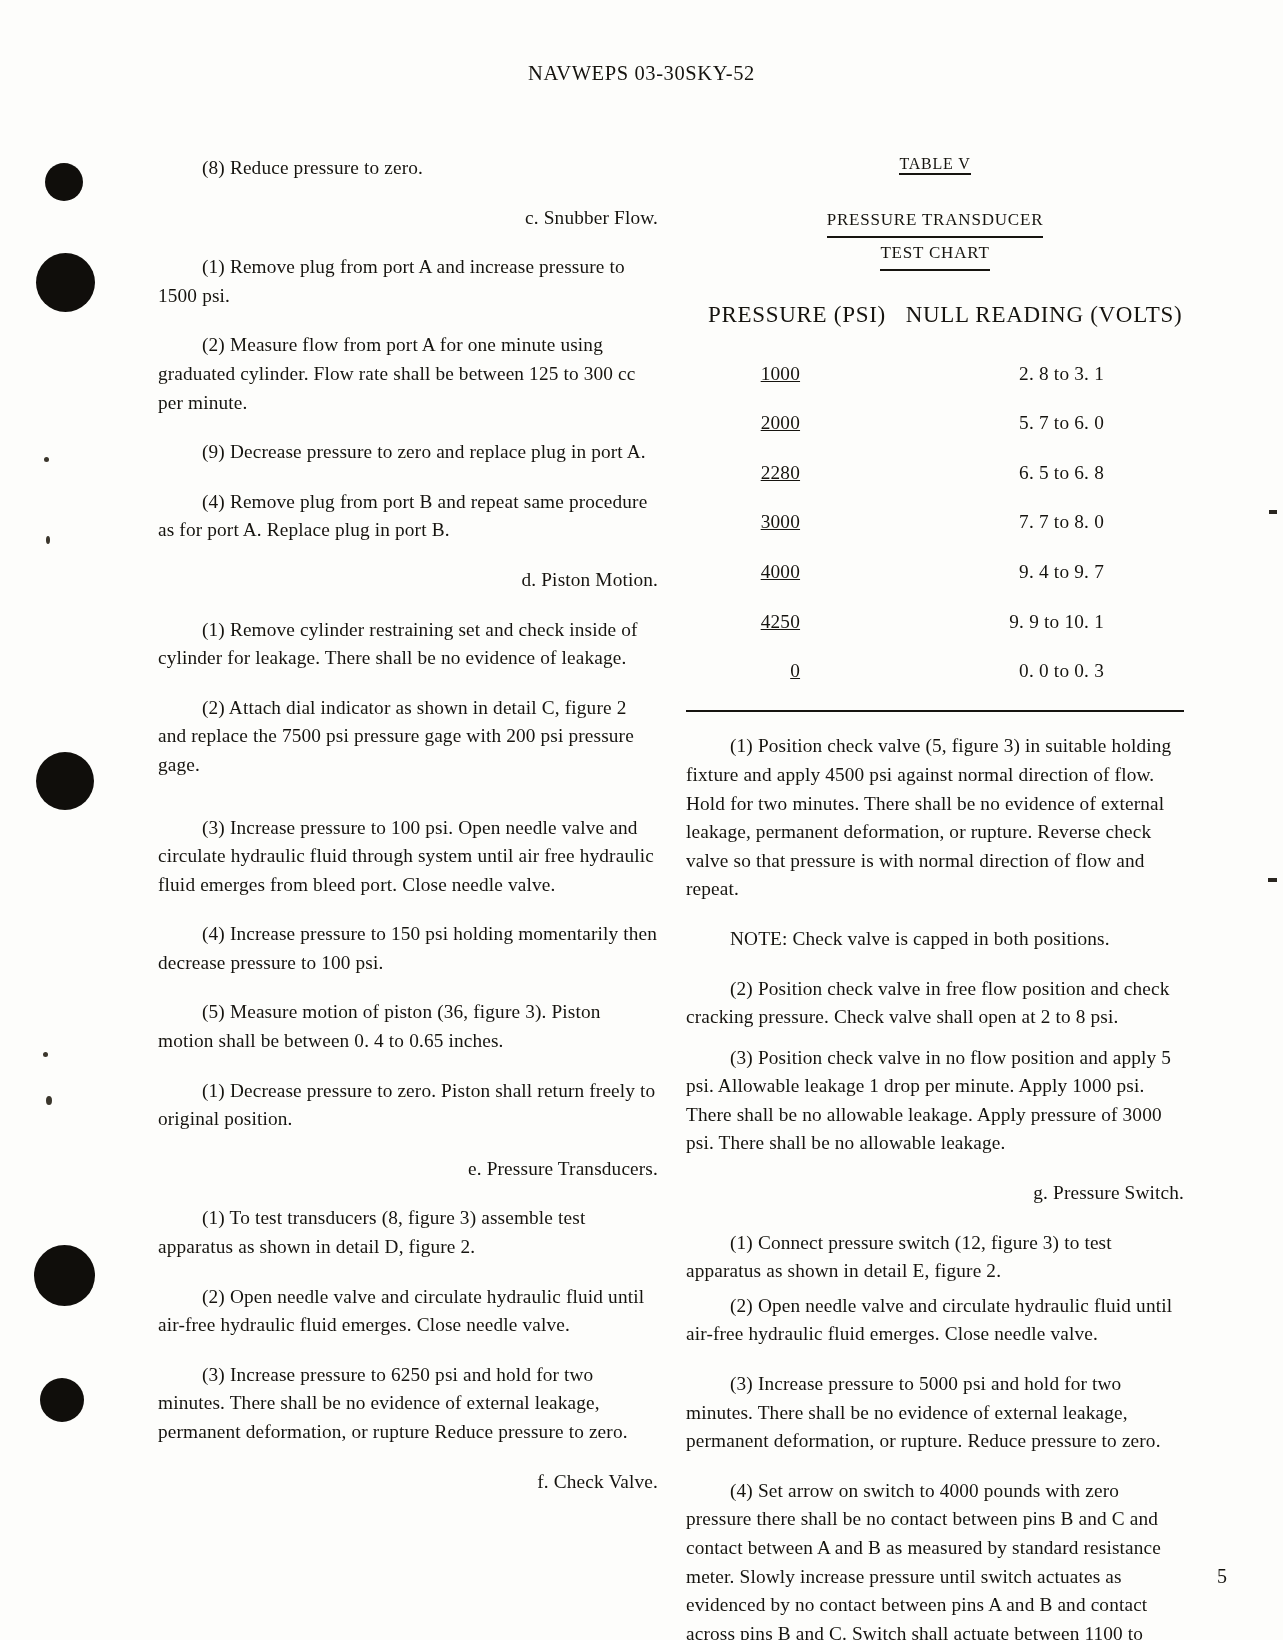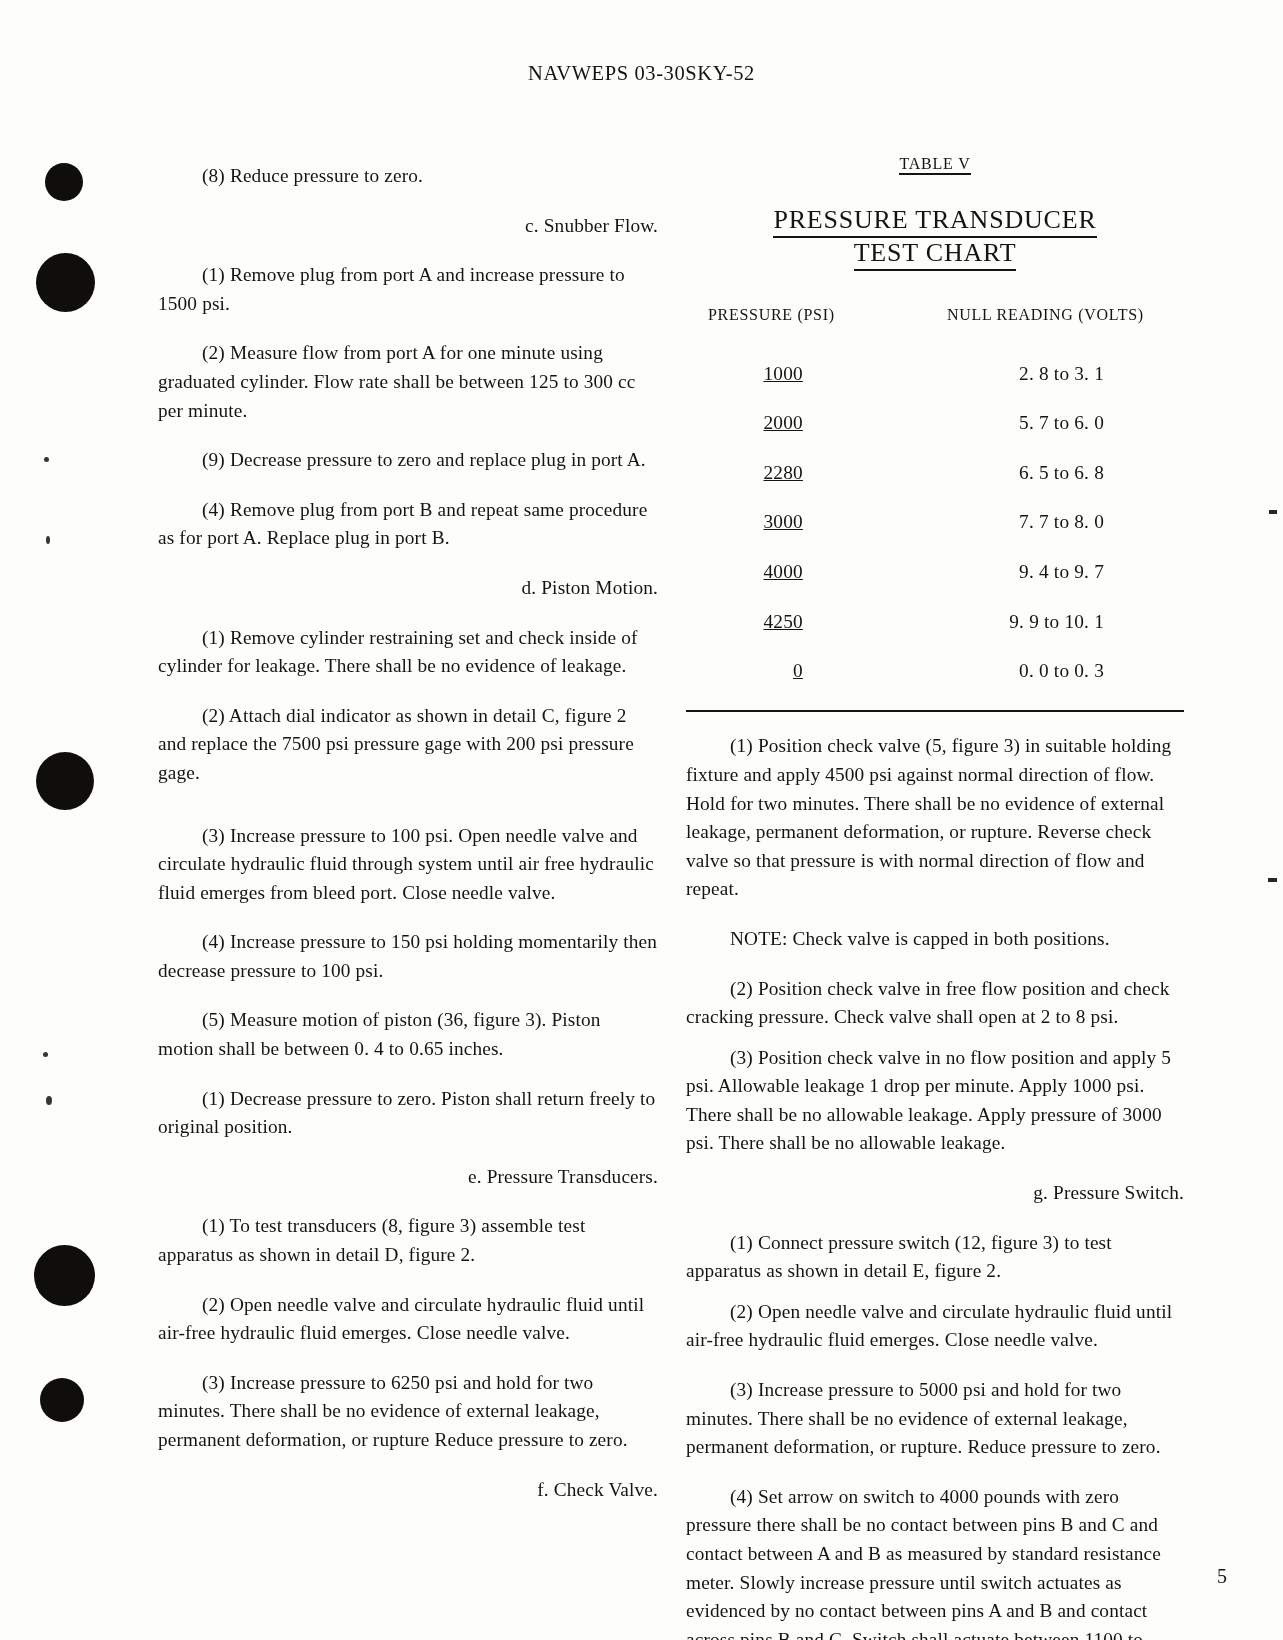--- a/index.html
+++ b/index.html
@@ -50,21 +50,21 @@
     position: absolute;
     top: 150px;
     font-size: 19.3px;
     line-height: 28.6px;
     letter-spacing: 0.15px;
   }
   .col-left  { left: 158px;  width: 500px; }
   .col-right { left: 686px;  width: 498px; }
 
   .para {
-    margin: 12px 0 21px 0;
+    margin: 4px 0 21px 0;
     text-align: left;
   }
   .para.tight { margin-bottom: 6px; }
   .para.lead { text-indent: 44px; }
   .para.alpha { text-indent: 26px; margin-bottom: 21px; text-align: right; }
   .para.note { text-indent: 44px; }
   .gap-lg { margin-bottom: 34px; }
   .gap-sm { margin-bottom: 12px; }
 
   
@@ -74,42 +74,42 @@
     font-size: 16px;
     letter-spacing: 0.8px;
     margin: 0 0 26px 0;
   }
   .tbl-title .u {
     border-bottom: 2px solid #16140f;
     padding-bottom: 1px;
   }
   .tbl-sub {
     text-align: center;
-    font-size: 26px;
+    font-size: 17px;
     letter-spacing: 0.8px;
     margin: 0 0 30px 0;
     line-height: 30px;
   }
   .tbl-sub .u {
     border-bottom: 2px solid #16140f;
     padding-bottom: 1px;
     display: inline-block;
   }
   table.chart {
     border-collapse: collapse;
     width: 100%;
     font-size: 19.3px;
     letter-spacing: 0.2px;
   }
   table.chart th {
     font-weight: normal;
     padding: 0 0 20px 0;
     white-space: nowrap;
     letter-spacing: 0.7px;
-    font-size: 16px;
+    font-size: 23px;
   }
   table.chart th.c1 { text-align: left;  padding-left: 22px; }
   table.chart th.c2 { text-align: center;  padding-left: 16px; }
   table.chart td { padding: 10.5px 0; }
   table.chart td.c1 { text-align: right; padding-right: 88px; text-decoration: underline; }
   table.chart td.c2 { text-align: right; padding-right: 80px; }
   .tbl-rule {
     border: 0;
     border-top: 2px solid #16140f;
     margin: 14px 0 20px 0;

